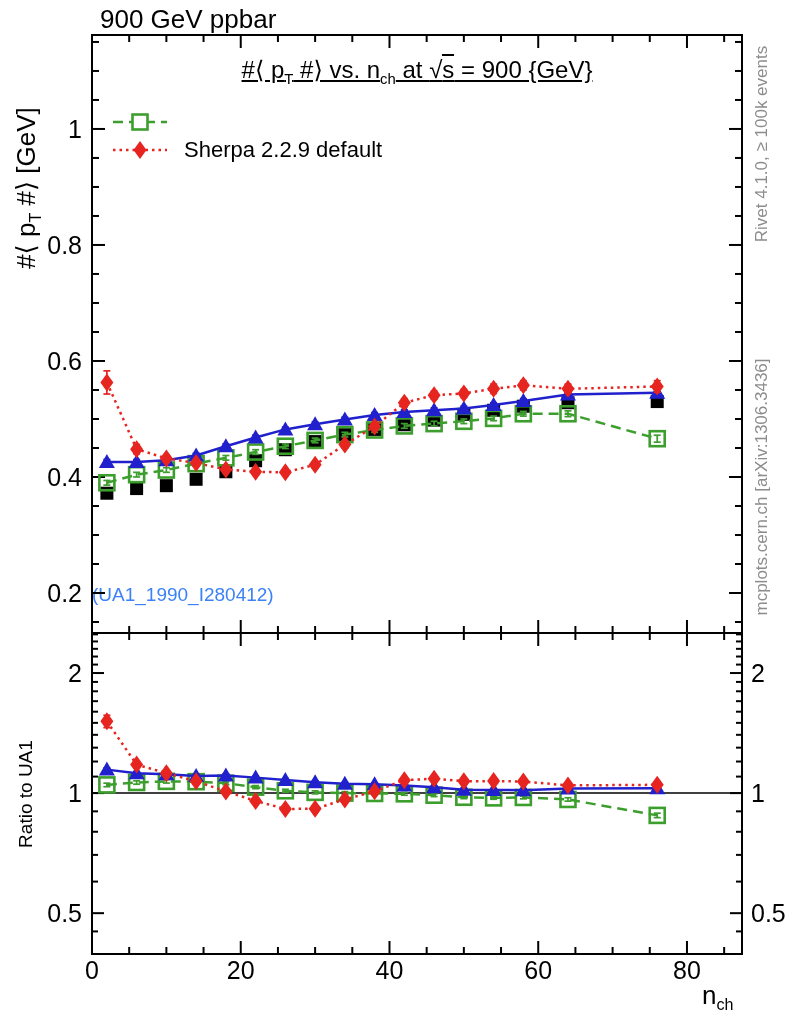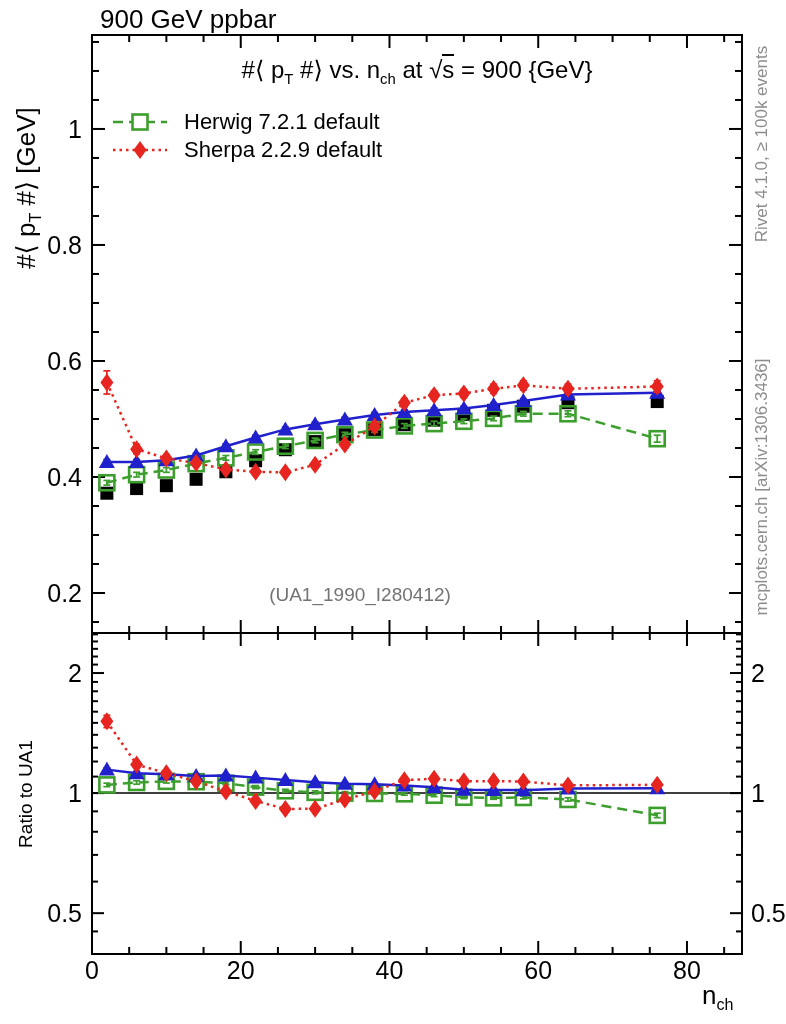--- a/index.html
+++ b/index.html
@@ -2,22 +2,22 @@
 <html><head>
 <meta charset="utf-8">
 <style>
   html,body{margin:0;padding:0;background:#fff;}
   .page{position:relative;width:786px;height:1024px;background:#fff;overflow:hidden;
         font-family:"Liberation Sans","DejaVu Sans",sans-serif;color:#000;}
   .abs{position:absolute;}
   .hdr{font-size:26px;top:4px;white-space:nowrap;}
   .hdr-left{left:100px;}
   .hdr-right{right:44px;text-align:right;}
-  .chart-title{left:92px;width:650px;top:56px;text-align:center;font-size:24px;white-space:nowrap;}
-  .watermark{left:92px;width:536px;top:584px;text-align:center;font-size:19px;color:#737373;}
+  .chart-title{left:92px;width:650px;top:56px;text-align:center;font-size:24px;white-space:nowrap;text-decoration:underline;}
+  .watermark{left:92px;width:536px;top:584px;text-align:left;font-size:19px;color:#3b82f6;}
   .rot{transform:rotate(-90deg);text-align:center;white-space:nowrap;}
   .ylabel-main{left:-173px;top:172px;width:400px;height:32px;font-size:26px;}
   .ylabel-ratio{left:-123px;top:782px;width:300px;height:24px;font-size:19px;}
   .note{color:#8c8c8c;font-size:17px;}
   .note-top{left:643px;top:133px;width:240px;height:22px;}
   .note-bottom{left:613px;top:476px;width:300px;height:22px;}
   .xlabel{left:702px;top:980px;font-size:26px;}
   sub,.subt{font-size:0.62em;}
   .subt{vertical-align:-0.4em;}
   .overt{border-top:2px solid #000;padding-top:0px;}
@@ -720,21 +720,20 @@
     </svg>
 
   <div class="abs legend">
     <div class="lrow">
       <svg class="lmark" id="lm1" viewBox="0 0 56 20">
           <g>
             <line x1="1" y1="10" x2="55" y2="10" stroke="#3c9e2d" stroke-width="2.5" stroke-dasharray="10 6"></line>
             <rect x="20.5" y="2.5" width="15" height="15" fill="#fff" stroke="#3c9e2d" stroke-width="2.6"></rect>
           </g>
         </svg>
-      <span class="llabel">Herwig 7.2.1 default</span>
     </div>
     <div class="lrow">
       <svg class="lmark" id="lm3" viewBox="0 0 56 20">
           <g>
             <line x1="1" y1="10" x2="55" y2="10" stroke="#e62420" stroke-width="2.5" stroke-dasharray="2.5 4"></line>
             <path d="M 28 1 L 34.5 10 L 28 19 L 21.5 10 Z" fill="#e62420"></path>
           </g>
         </svg>
       <span class="llabel">Sherpa 2.2.9 default</span>
     </div>

